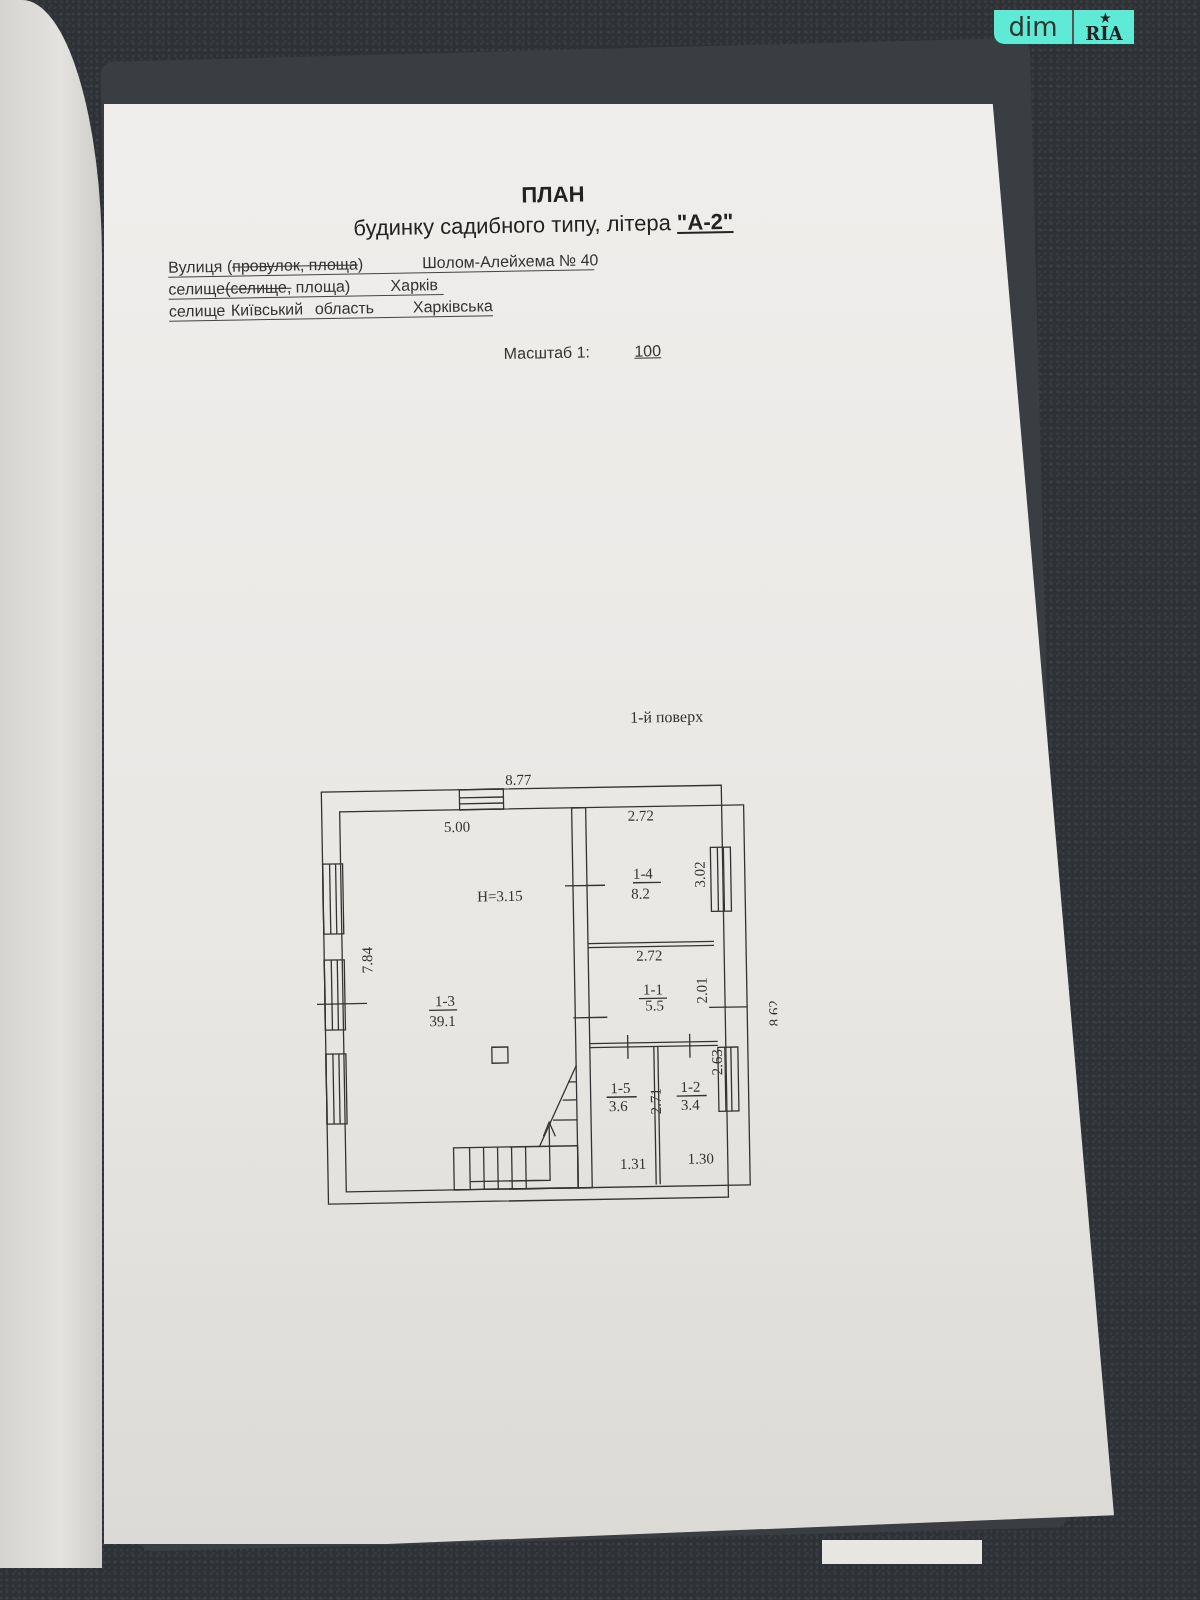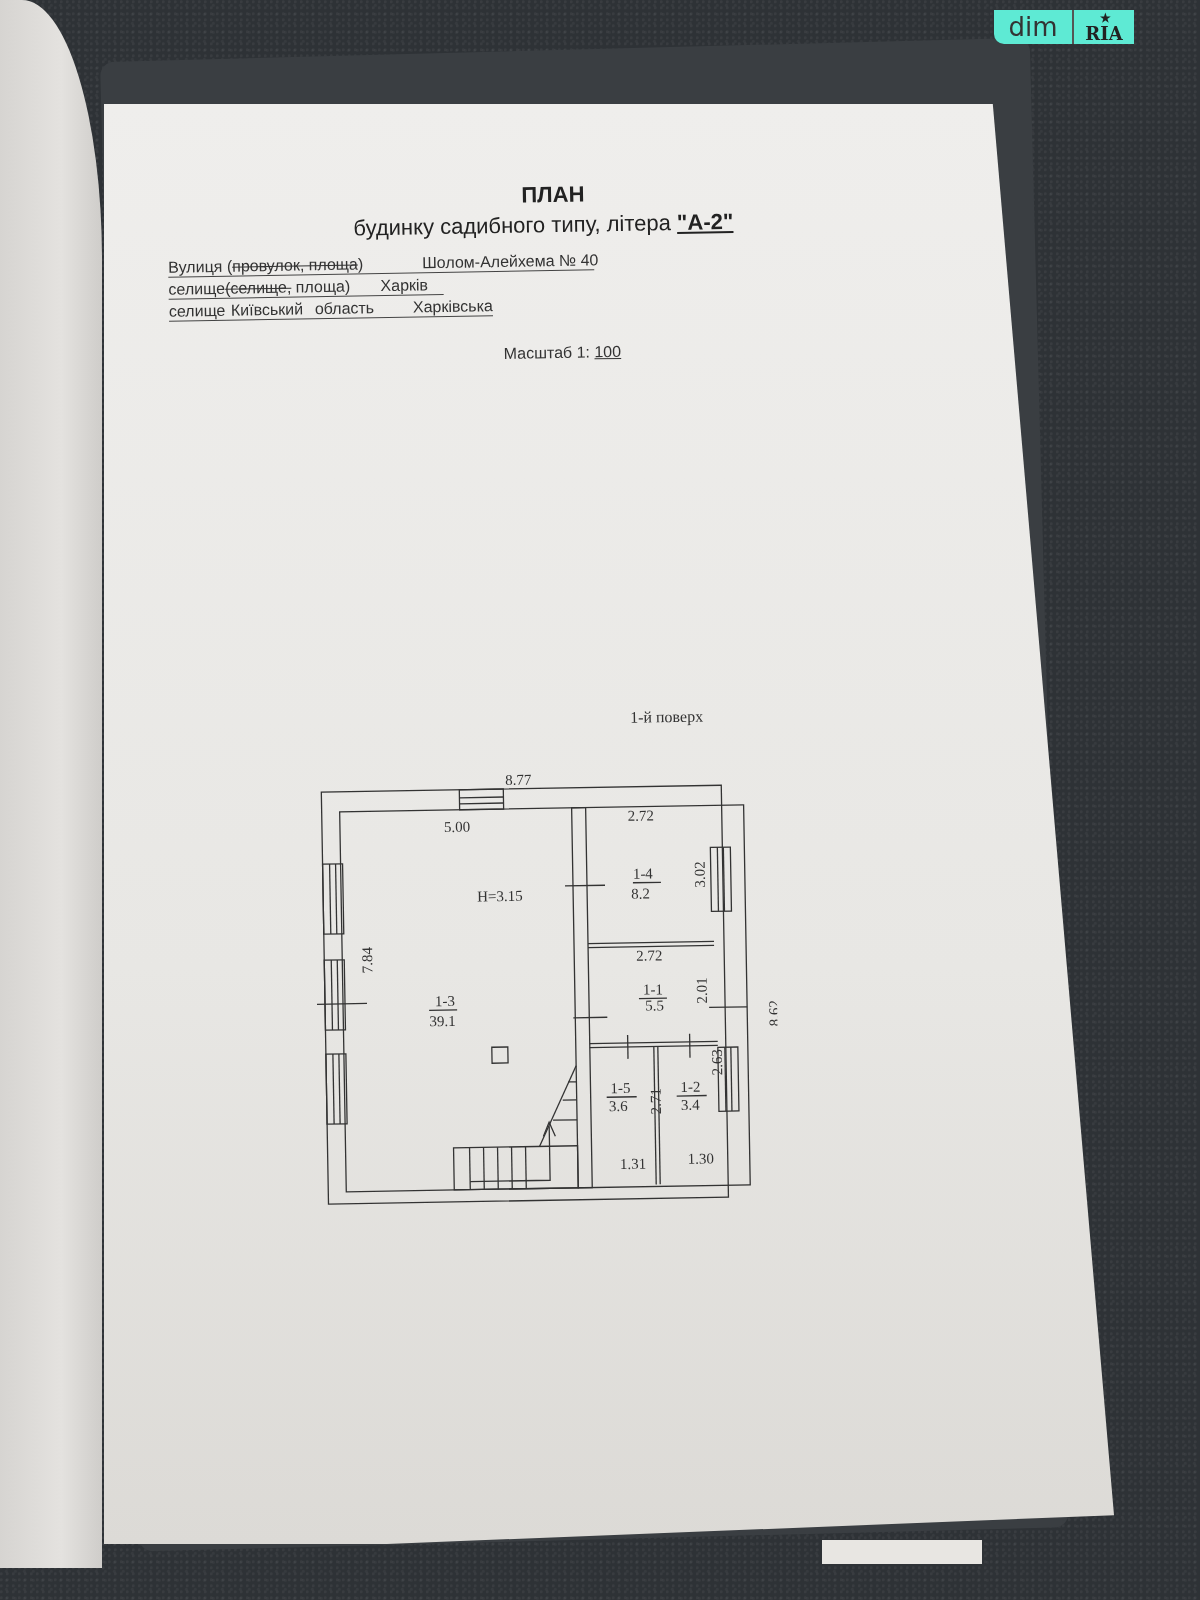--- a/index.html
+++ b/index.html
@@ -38,21 +38,21 @@
   .wm-ria { flex:1; text-align:center; font-family:"DejaVu Serif", serif; font-weight:bold; font-size:18px; color:#222; position:relative; }
   .wm-ria .star { position:absolute; top:-12px; left:26px; font-size:12px; }
 
   .doc { position:absolute; left:0; top:0; width:1176px; height:1568px; transform:rotate(-1deg); transform-origin:560px 600px; }
   .title { position:absolute; left:440px; top:182px; width:240px; text-align:center; font-size:22px; font-weight:bold; color:#222; }
   .subtitle { position:absolute; left:360px; top:212px; font-size:22px; color:#222; }
   .subtitle .u { text-decoration:underline; font-weight:bold; }
   .addr { position:absolute; left:174px; font-size:16px; color:#333; border-bottom:1px solid #444; white-space:pre; }
   .strike { text-decoration:line-through; }
   .scale { position:absolute; left:508px; top:344px; font-size:16px; color:#333; }
-  .scale .u { text-decoration:underline; }
+  .scale .u { text-decoration:underline;margin-left:40px; }
   .floor { position:absolute; left:628px; top:710px; font-family:"Liberation Serif", serif; font-size:16px; color:#333; }
   .plan { position:absolute; left:310px; top:760px; width:460px; height:470px; }
   .plan text { font-family:"Liberation Serif", serif; fill:#333; }
 </style>
 </head>
 <body>
 
 <div class="folder"></div>
 <div class="left-page"></div>
 <div class="page"></div>
@@ -61,21 +61,21 @@
 <div class="watermark">
   <div class="wm-dim">dim</div>
   <div class="wm-ria"><span class="star">★</span><span>RIA</span></div>
 </div>
 
 <div class="doc">
   <div class="title">ПЛАН</div>
   <div class="subtitle"><span>будинку садибного типу, літера </span><span class="u">"А-2"</span></div>
 
   <div class="addr" style="top:252px;width:426px"><span>Вулиця (</span><span class="strike">провулок, площа</span><span>)</span><span style="position:absolute;left:254px">Шолом-Алейхема № 40</span></div>
-  <div class="addr" style="top:274px;width:275px"><span>селище</span><span class="strike">(селище,</span><span> площа)</span><span style="position:absolute;left:212px">Харків</span></div>
+  <div class="addr" style="top:274px;width:275px"><span>селище</span><span class="strike">(селище,</span><span> площа)</span><span style="position:absolute;left:222px">Харків</span></div>
   <div class="addr" style="top:296px;width:324px"><span>селище</span><span style="position:absolute;left:62px">Київський</span><span style="position:absolute;left:146px">область</span><span style="position:absolute;left:244px">Харківська</span></div>
 
   <div class="scale"><span>Масштаб 1: </span><span class="u">100</span></div>
   <div class="floor">1-й поверх</div>
 
   <svg class="plan" viewBox="0 0 460 470" stroke="#333" stroke-width="1.3" fill="none">
 
     <rect x="8" y="28" width="400" height="412"></rect>
     <rect x="28" y="48" width="404" height="380" transform="translate(-2,0)"></rect>
 

